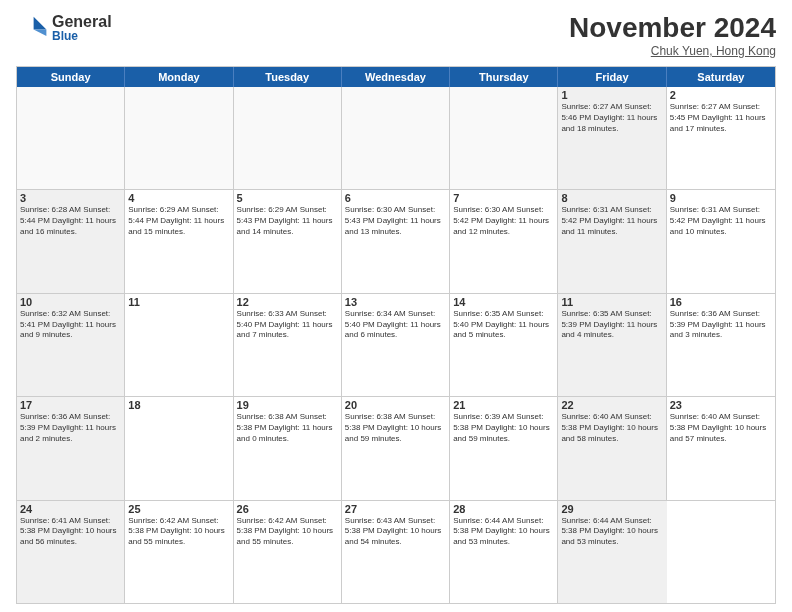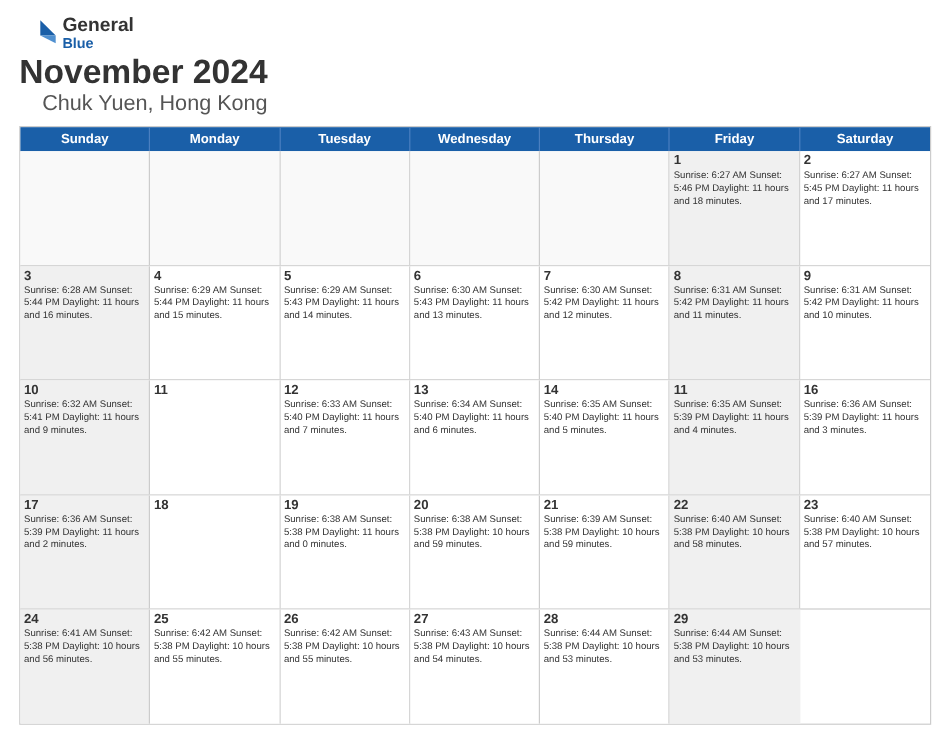--- a/index.html
+++ b/index.html
@@ -15,42 +15,42 @@
       height: 612px;
       padding: 12px 16px 8px 16px;
       display: flex;
       flex-direction: column;
     }
     .header {
       display: flex;
       justify-content: space-between;
       align-items: flex-start;
       margin-bottom: 8px;
-      flex-direction: column;
     }
     .logo {
       display: flex;
       align-items: center;
       gap: 4px;
     }
     .logo-icon {
       width: 32px;
       height: 32px;
     }
     .title-area {
       text-align: right;
     }
     .month-title {
       font-size: 28px;
       font-weight: bold;
       color: #333;
     }
     .subtitle {
-      font-size: 18px;
+      font-size: 12px;
       color: #555;
+      text-decoration: underline;
     }
     .calendar {
       flex: 1;
       display: flex;
       flex-direction: column;
       border: 1px solid #ccc;
     }
     .cal-header-row {
       display: grid;
       grid-template-columns: repeat(7, 1fr);

